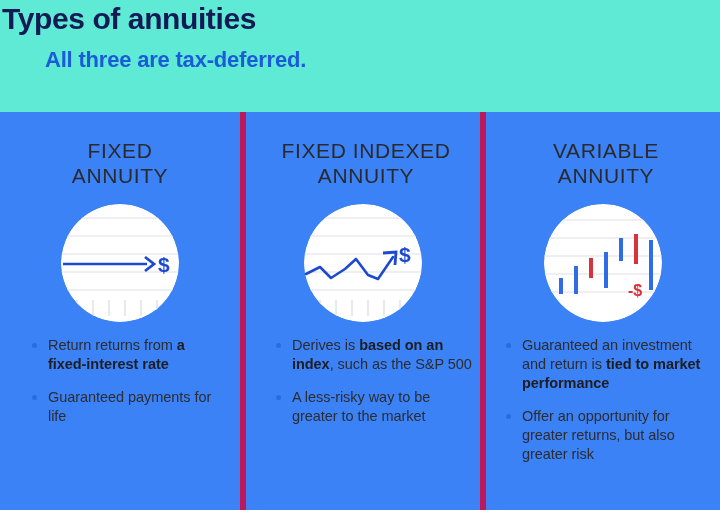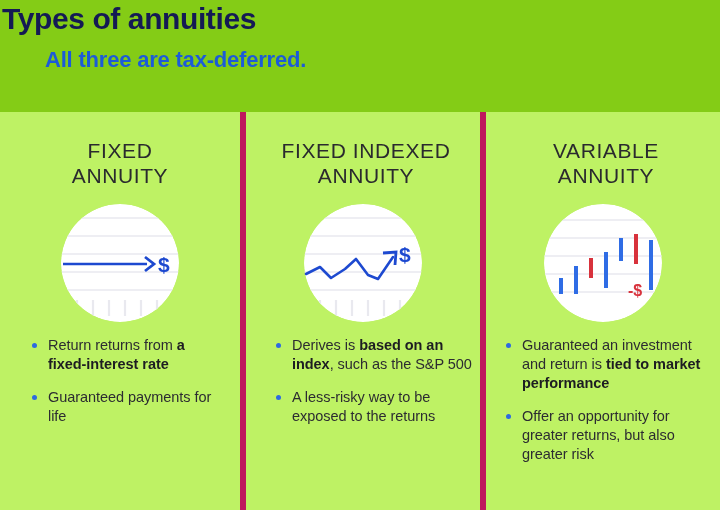--- a/index.html
+++ b/index.html
@@ -6,21 +6,21 @@
   body{
     width:720px;height:518px;
     background:#ffffff;
     font-family:"Liberation Sans","DejaVu Sans",sans-serif;
     overflow:hidden;
     position:relative;
     -webkit-font-smoothing:antialiased;
   }
 
   
-  .header{position:absolute;left:0;top:0;width:720px;height:112px;background:#84cc16;}
+  .header{position:absolute;left:0;top:0;width:720px;height:112px;background:#5eead4;}
   .title{
     position:absolute;left:2px;top:2px;
     font-size:30px;font-weight:bold;letter-spacing:-0.4px;
     color:#141a54;line-height:34px;white-space:nowrap;
   }
   .subtitle{
     position:absolute;left:2px;top:46px;
     font-size:22px;font-weight:bold;letter-spacing:-0.2px;
     color:#1c5bd8;line-height:28px;white-space:nowrap;
   }
@@ -82,21 +82,21 @@
   .c3 .bullets{padding-left:20px;padding-right:10px;}
 </style>
 </head>
 <body>
 
 <div class="header">
   <div class="title" style="color: rgb(20, 26, 84);">Types of annuities</div>
   <div class="subtitle" style="color: rgb(28, 91, 216); margin-left: 43px;">All three are tax-deferred.</div>
 </div>
 
-<div class="panel" style="background: #bef264;">
+<div class="panel" style="background: #3b82f6;">
 
   <div class="col c1">
     <div class="col-title">
       <div>FIXED</div>
       <div>ANNUITY</div>
     </div>
 
     <div class="circle-wrap">
       <svg width="118" height="118" viewBox="0 0 118 118">
         <defs>
@@ -181,21 +181,21 @@
       </svg>
     </div>
 
     <div class="bullets">
       <div class="bullet">
         <span class="dot" style="background: rgb(45, 106, 224);"></span>
         <span><span>Derives is </span><b>based on an index</b><span>, such as the S&amp;P 500</span></span>
       </div>
       <div class="bullet">
         <span class="dot" style="background: rgb(45, 106, 224);"></span>
-        <span><span>A less-risky way to be exposed to the returns</span></span>
+        <span><span>A less-risky way to be greater to the market</span></span>
       </div>
     </div>
   </div>
 
   <div class="col c3">
     <div class="col-title">
       <div>VARIABLE</div>
       <div>ANNUITY</div>
     </div>
 

